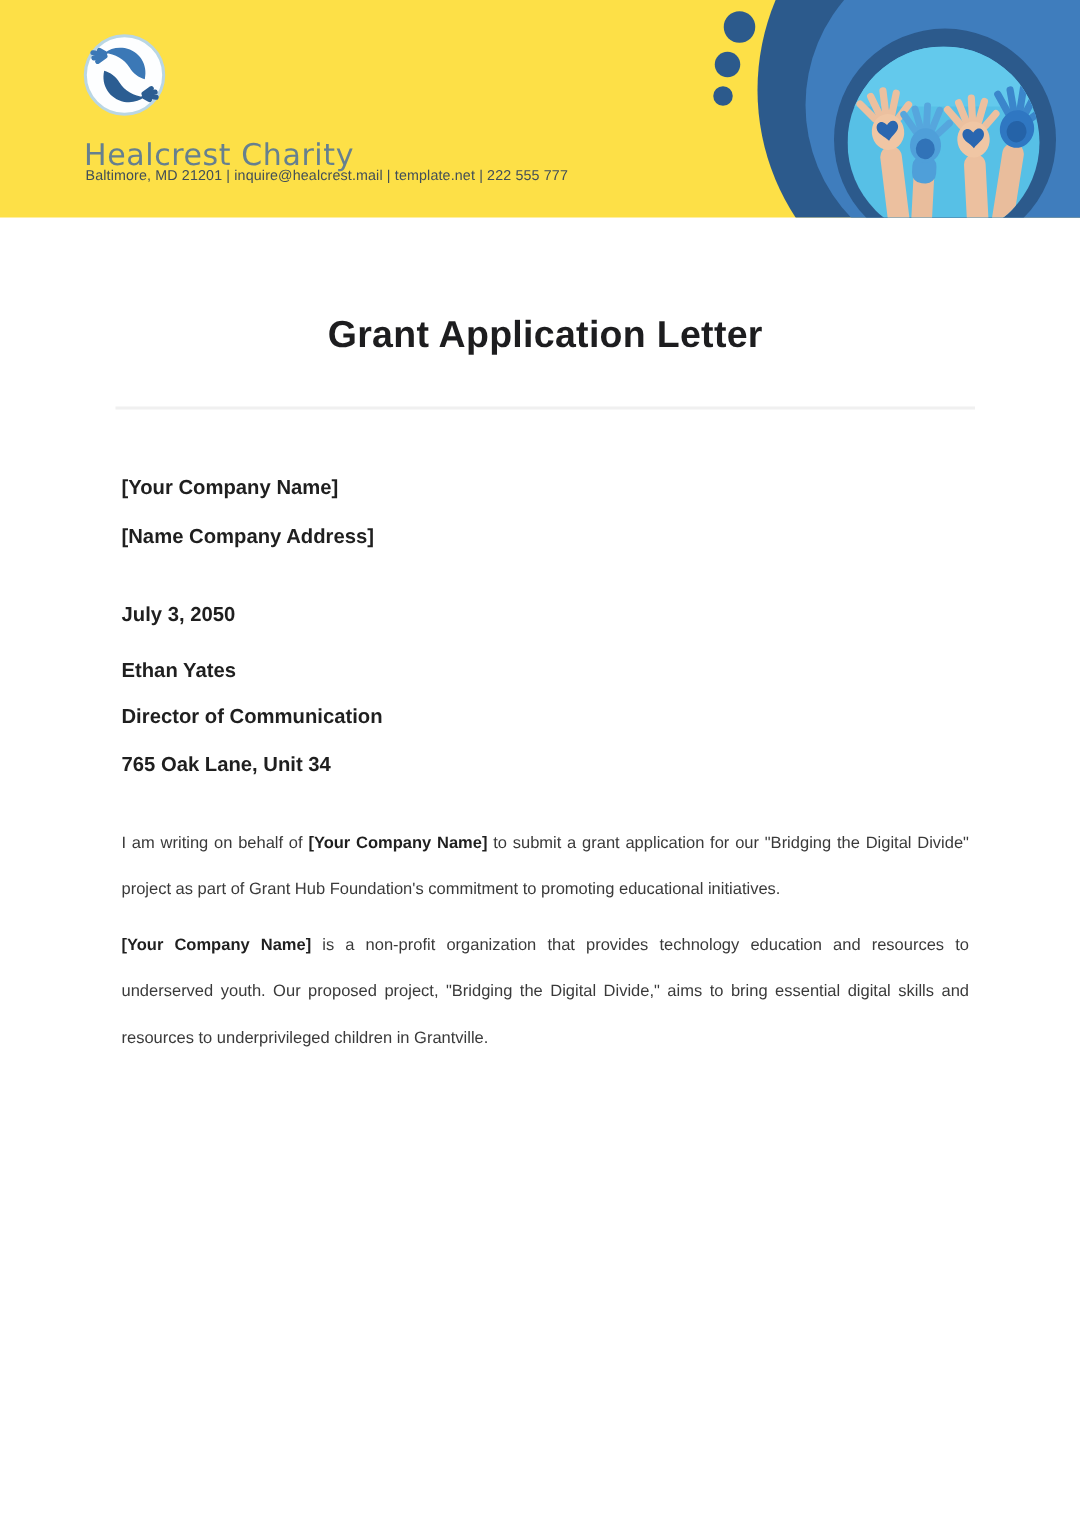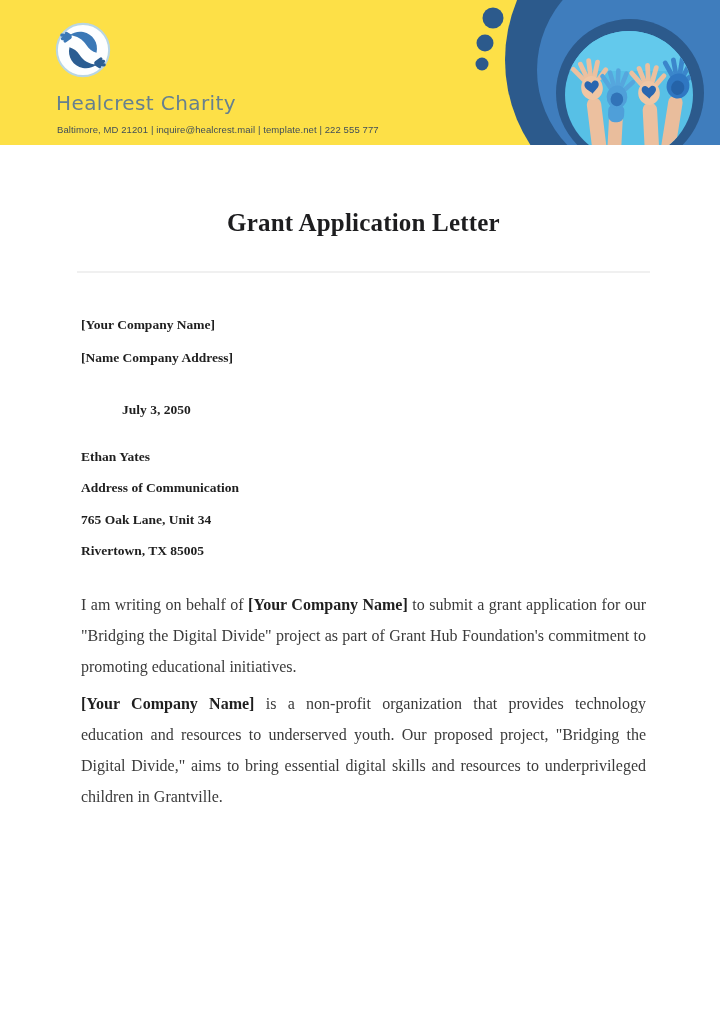--- a/index.html
+++ b/index.html
@@ -21,56 +21,55 @@
   .deco-svg { position:absolute; top:0; right:0; display:block; }
   .logo-wrap { position:absolute; left:55px; top:22px; width:56px; height:56px; }
   .org-name {
     position:absolute; left:56px; top:91px;
     font-family:"DejaVu Sans", sans-serif;
     font-size:20px; font-weight:normal;
     color:#66808f; letter-spacing:0.4px;
     margin:0;
   }
   .contact-line {
-    position:absolute; left:57px; top:124px;
+    position:absolute; left:57px; top:112px;
     font-size:9.5px; color:#414e58; letter-spacing:0.1px;
     white-space:nowrap;
   }
   
   .letter {
     padding:0 74px 0 81px;
-    font-family:Liberation Serif, serif;
   }
   .doc-title {
     margin:63px 0 0 0;
     font-size:25px; line-height:30px;
     font-weight:bold; text-align:center;
     color:#1d1d1f; letter-spacing:0.2px;
   }
   .divider {
     height:0;
     border-top:2px solid #f0f0f0;
     margin:33px -4px 0 -4px;
   }
   .block { margin:0; }
   .line {
     font-size:13.5px; color:#1f1f1f;
     font-weight:bold;
   }
   .sender-block   { margin-top:35px; }
   .sender-block .line { line-height:33px; }
   .date-block     { margin-top:19px; }
-  .date-block .line { line-height:33px;margin-left:41px; }
-  .recipient-block{ margin-top:15px; }
+  .date-block .line { line-height:33px; }
+  .recipient-block{ margin-top:5px; }
   .recipient-block .line { line-height:31.4px; }
   .salutation-block { margin-top:21px; }
   .salutation-block .line { line-height:33px; }
   .para {
     margin:22px 0 0 0;
-    font-size:16px; line-height:31px;
+    font-size:11px; line-height:31px;
     color:#3a3a3a;
     text-align:justify;
   }
   .para + .para { margin-top:6px; }
   .para .seg-bold { font-weight:bold; color:#1f1f1f; }
 </style>
 </head>
 <body>
 
 <header class="letterhead">
@@ -189,23 +188,22 @@
     <div class="line">[Your Company Name]</div>
     <div class="line">[Name Company Address]</div>
   </div>
 
   <div class="block date-block">
     <div class="line">July 3, 2050</div>
   </div>
 
   <div class="block recipient-block">
     <div class="line">Ethan Yates</div>
-    <div class="line">Address of Communication</div>
+    <div class="line">Director of Communication</div>
     <div class="line">765 Oak Lane, Unit 34</div>
-    <div class="line">Rivertown, TX 85005</div>
   </div>
 
 
   <p class="para"><span>I am writing on behalf of </span><span class="seg-bold">[Your Company Name]</span><span> to submit a grant application for our "Bridging the Digital Divide" project as part of Grant Hub Foundation's commitment to promoting educational initiatives.</span></p>
 
   <p class="para"><span class="seg-bold">[Your Company Name]</span><span> is a non-profit organization that provides technology education and resources to underserved youth. Our proposed project, "Bridging the Digital Divide," aims to bring essential digital skills and resources to underprivileged children in Grantville.</span></p>
 
 </main>
 
 </body></html>

